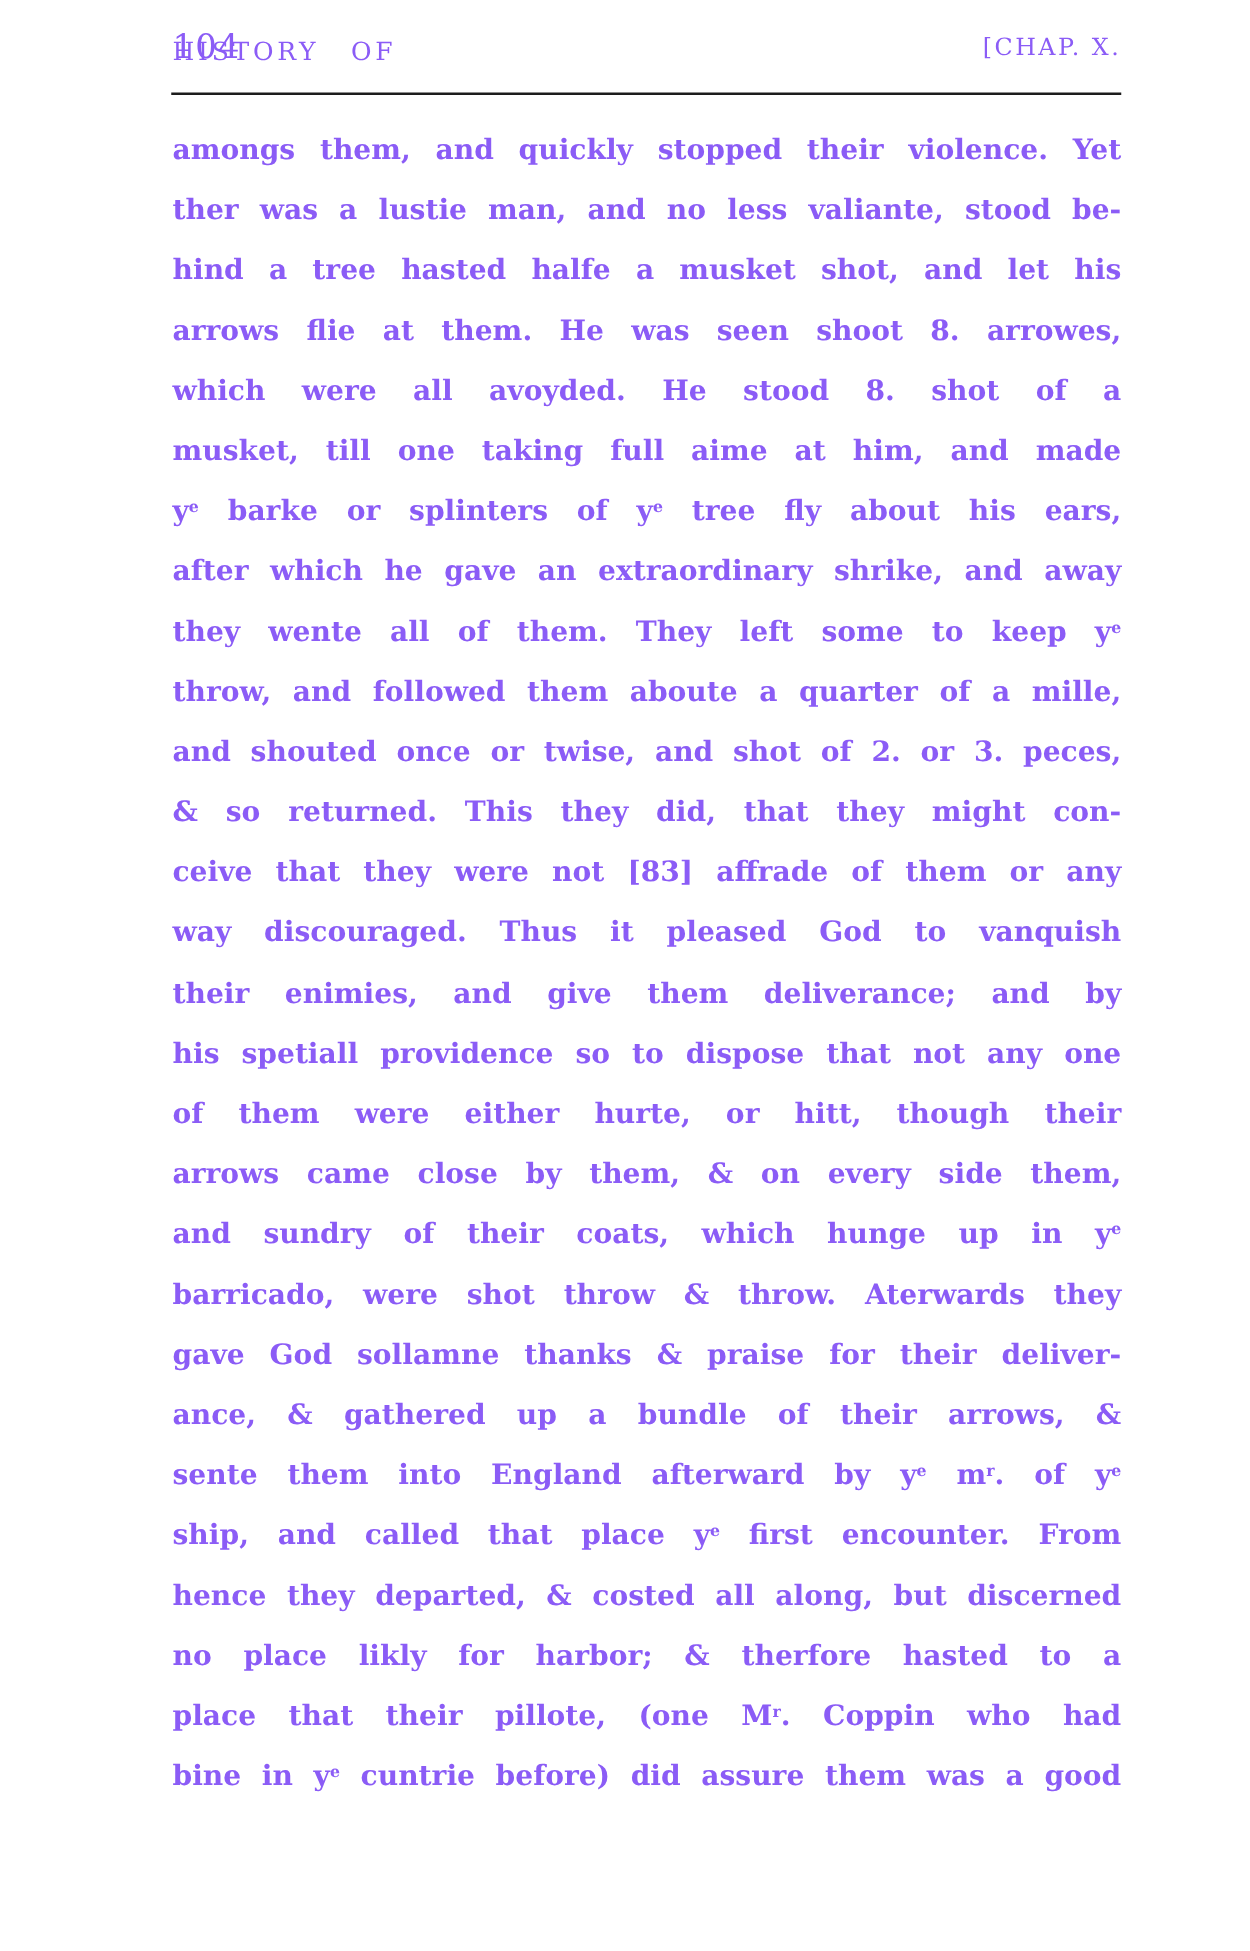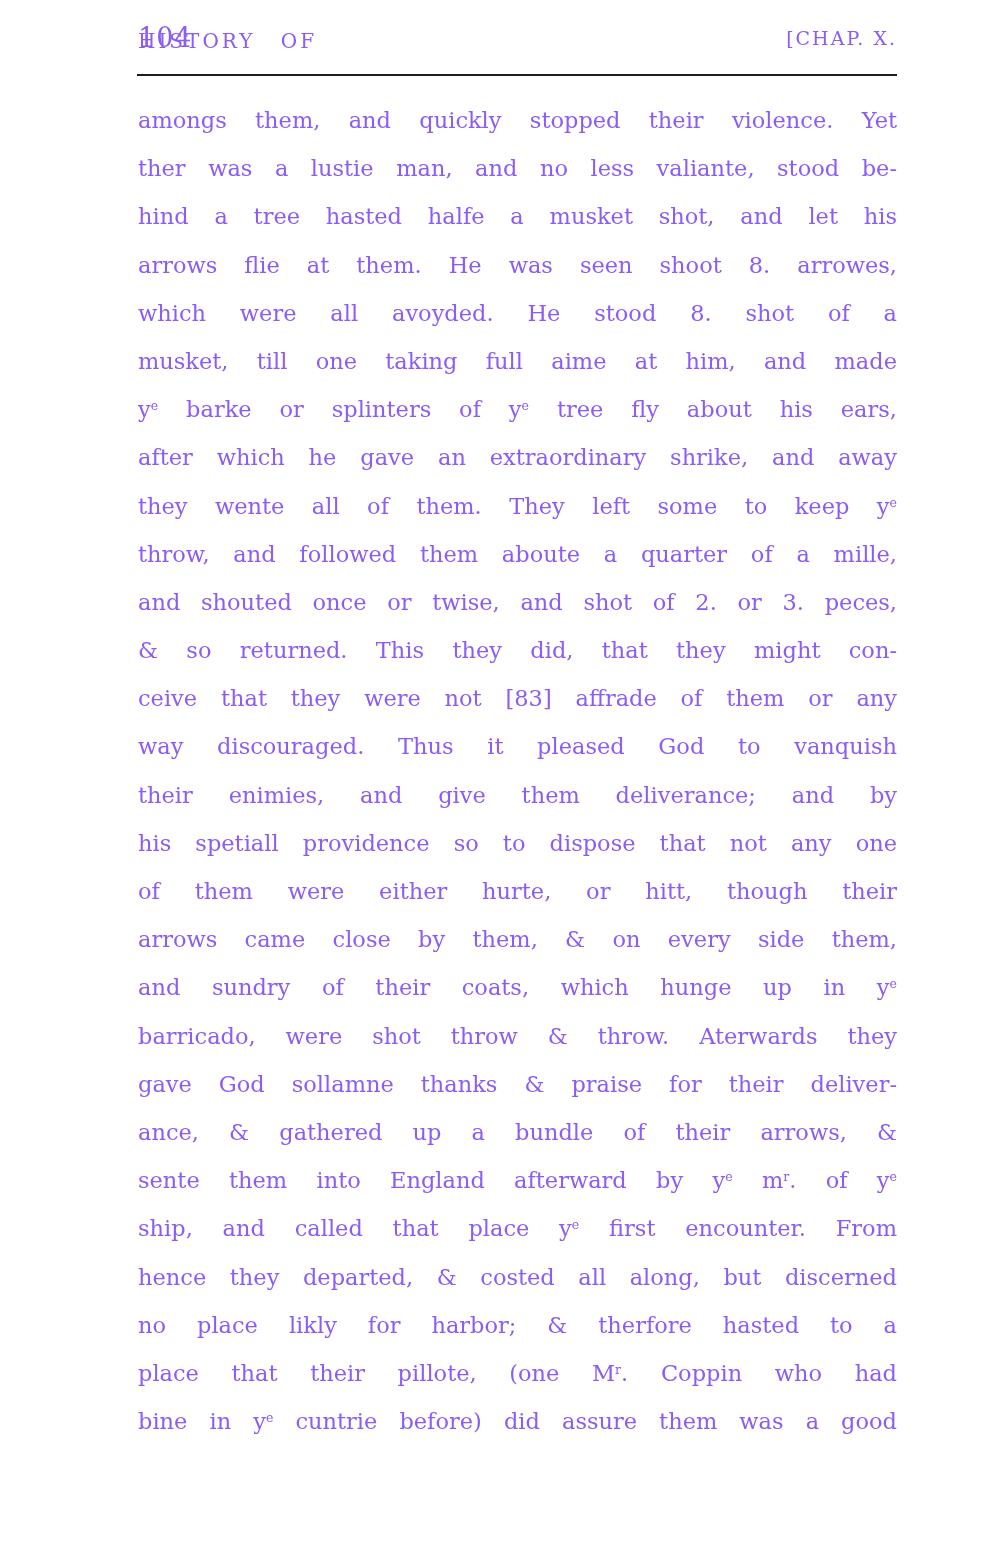--- a/index.html
+++ b/index.html
@@ -53,20 +53,21 @@
     width: 760px;
     height: 0;
     border-top: 2px solid #1c1c1c;
   }
   .body-text {
     position: absolute;
     top: 96px;
     left: 138px;
     width: 759px;
     font-size: 22.5px;
+    font-weight: bold;
   }
   .line {
     height: 48.2px;
     line-height: 48.2px;
     text-align: justify;
     text-align-last: justify;
     text-justify: inter-word;
     white-space: nowrap;
   }
   .line sup {

